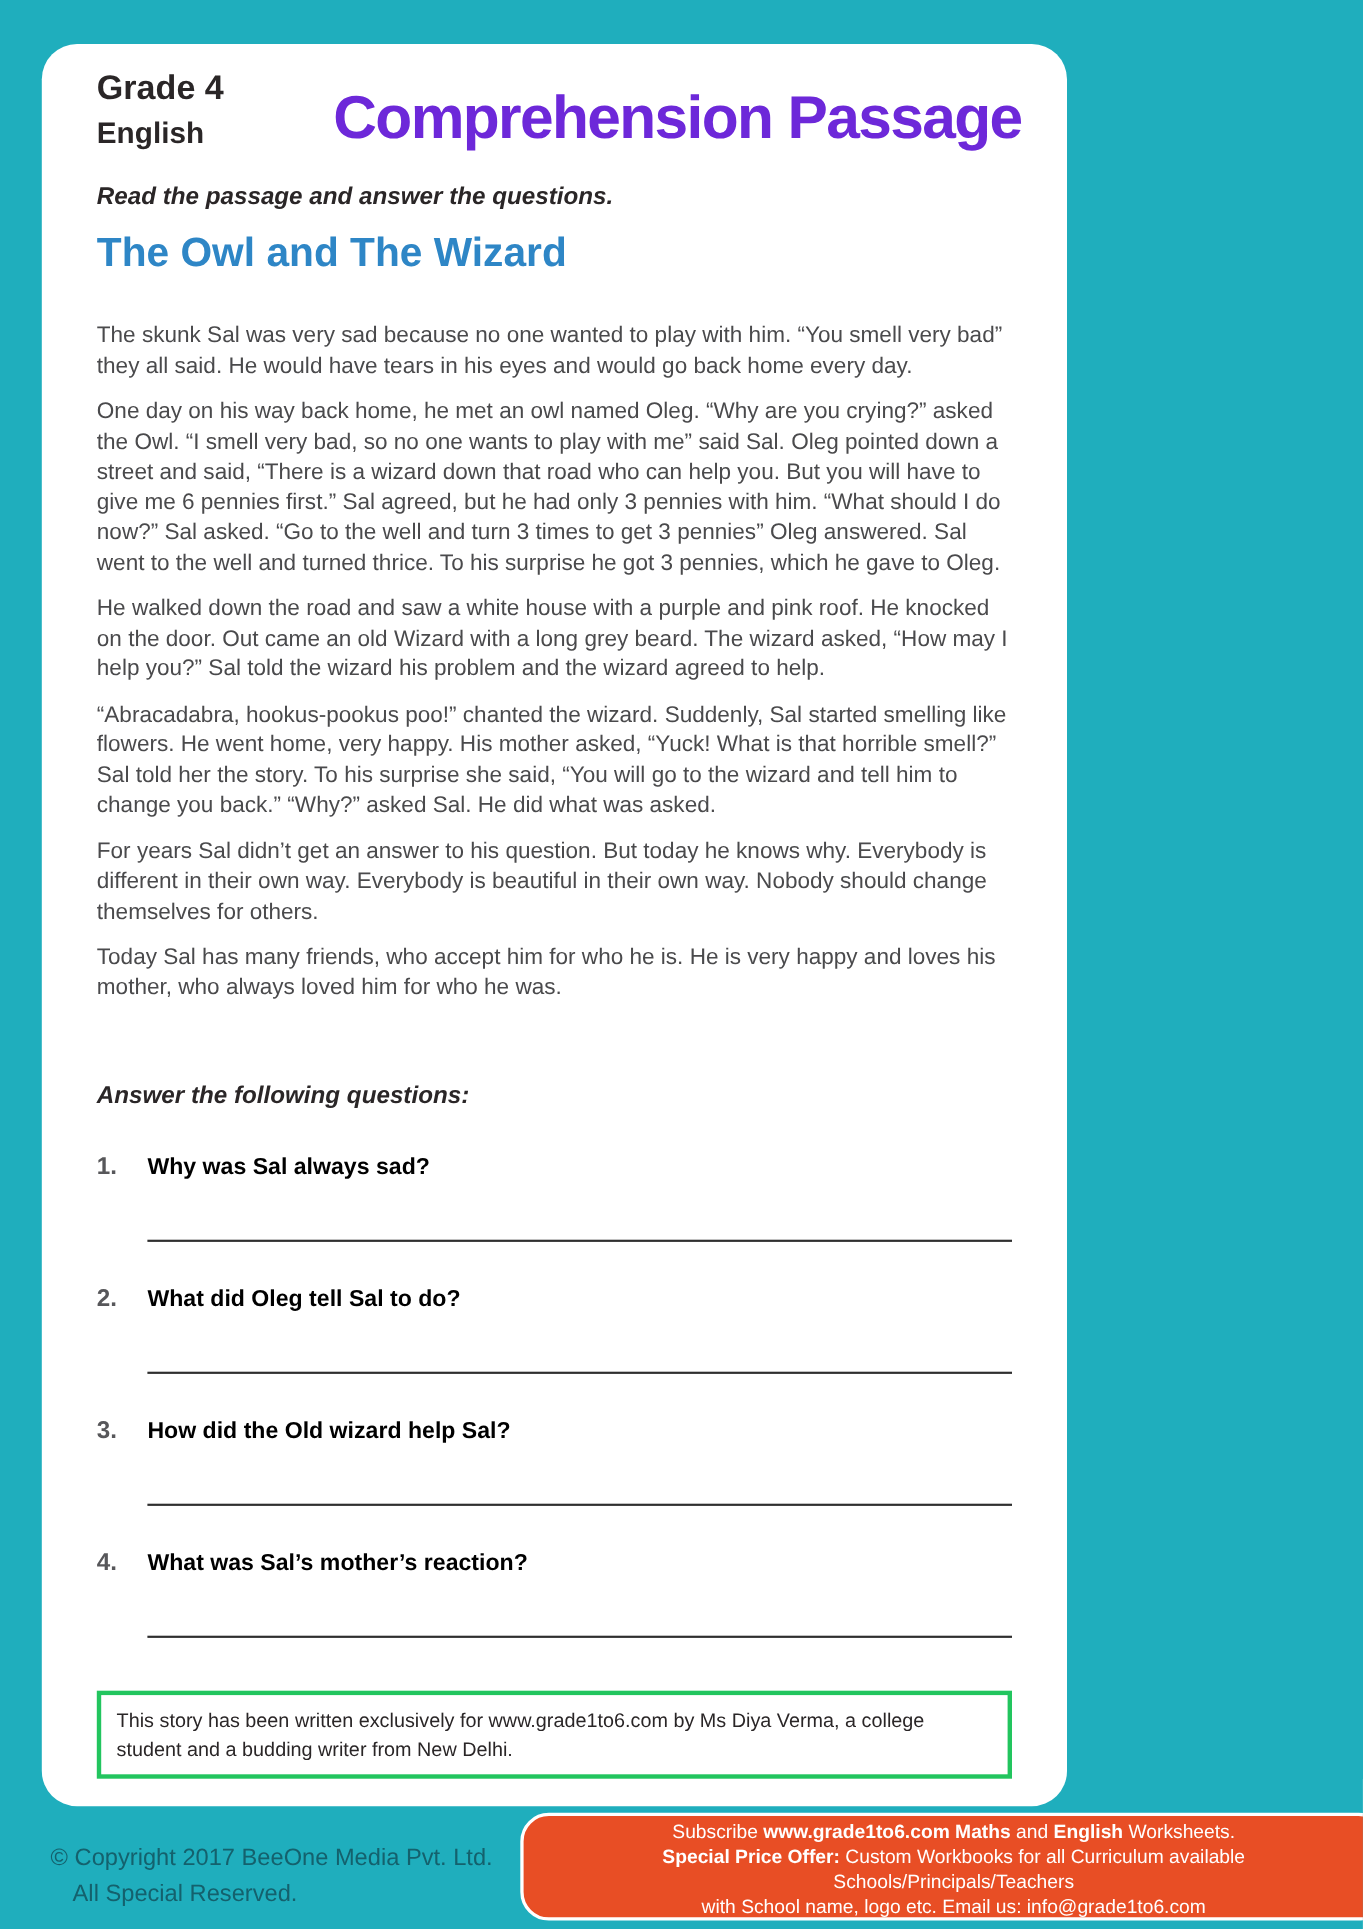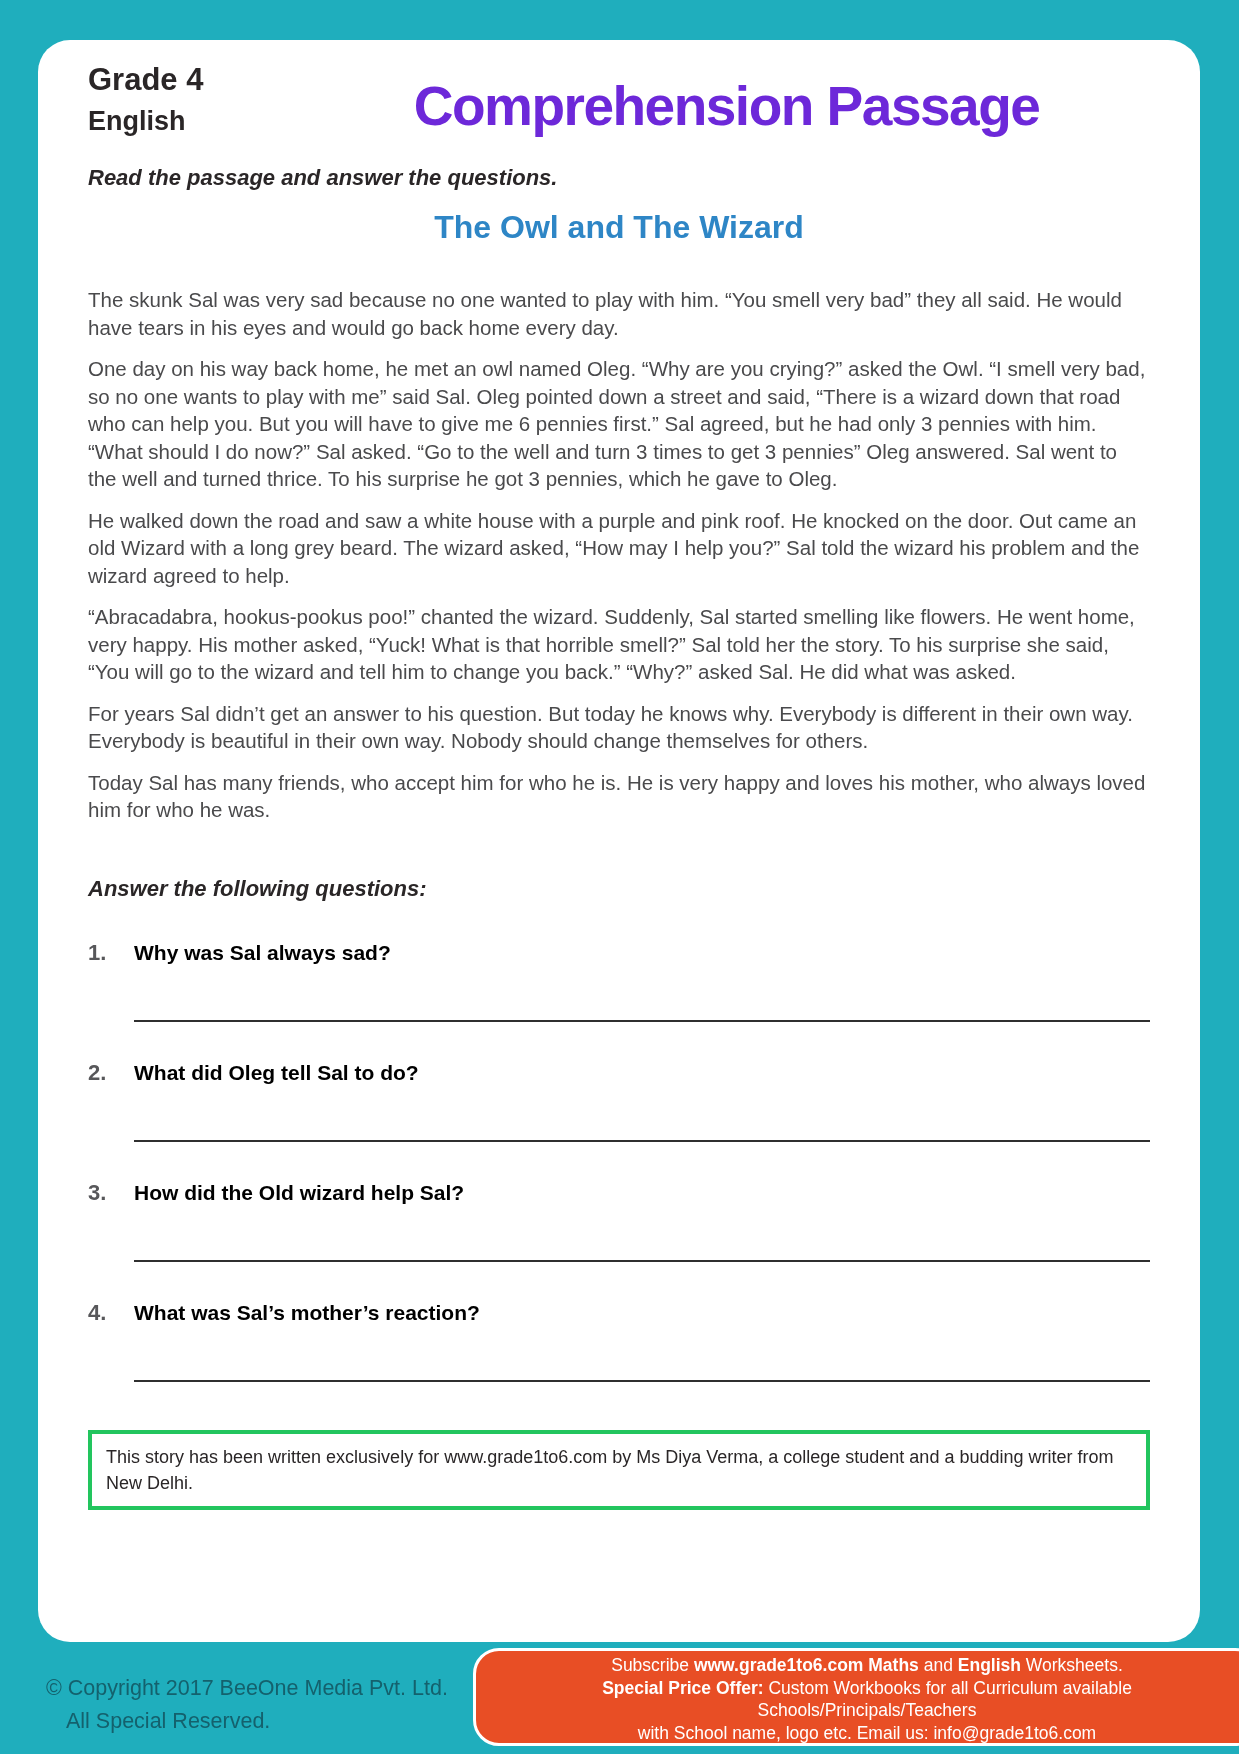--- a/index.html
+++ b/index.html
@@ -3,37 +3,37 @@
 <meta charset="utf-8">
 <style>
   html,body{margin:0;padding:0;}
   body{
     width:1239px;height:1754px;position:relative;
     background:#1FAEBD;
     font-family:"Liberation Sans", sans-serif;
     -webkit-font-smoothing:antialiased;
   }
   .card{
-    position:absolute;left:38px;top:40px;width:1162px;height:1602px;
+    position:absolute;left:38px;top:40px;width:932px;height:1602px;
     background:#ffffff;border-radius:32px;box-sizing:border-box;
     padding:14px 50px 0 50px;overflow:hidden;
   }
   .header{display:flex;align-items:flex-start;margin-top:6px;}
   .grade-block{width:215px;flex:none;}
   .grade{font-size:31px;font-weight:bold;color:#2a2627;line-height:1.3;}
   .subject{font-size:27px;font-weight:bold;color:#2a2627;line-height:1.3;margin-top:4px;}
   .main-title{
     flex:1;text-align:center;font-size:55px;font-weight:800;color:#6d28d9;
     letter-spacing:-1.5px;margin-top:14px;white-space:nowrap;
   }
   .instruction{margin-top:26px;font-size:22px;font-weight:bold;font-style:italic;color:#2a2627;}
-  .story-title{margin-top:18px;text-align:center;font-size:32px;font-weight:bold;color:#2E86C6;}
+  .story-title{margin-top:18px;text-align:left;font-size:37px;font-weight:bold;color:#2E86C6;}
   .passage p{margin:14px 0 0 0;font-size:20.5px;line-height:27.5px;color:#4a4a4c;}
   .passage p:first-child{margin-top:40px;}
-  .questions-heading{margin-top:52px;font-size:22px;font-weight:bold;font-style:italic;color:#2a2627;}
+  .questions-heading{margin-top:72px;font-size:22px;font-weight:bold;font-style:italic;color:#2a2627;}
   .question{margin-top:38px;display:flex;align-items:baseline;}
   .qnum{width:46px;flex:none;font-size:22px;color:#57575a;font-weight:600;}
   .qtext{font-size:21px;font-weight:bold;color:#000000;}
   .answer-line{margin:54px 0 0 46px;height:0;border-top:2px solid #2f2f2f;}
   .note-box{
     margin-top:48px;border:4px solid #22c55e;background:#ffffff;
     padding:10px 14px;font-size:18px;line-height:26px;color:#2a2627;
   }
   .footer{position:absolute;left:0;top:1642px;width:1239px;height:112px;}
   .copyright{position:absolute;left:46px;top:30px;font-size:21.5px;color:#14616D;line-height:33px;}

